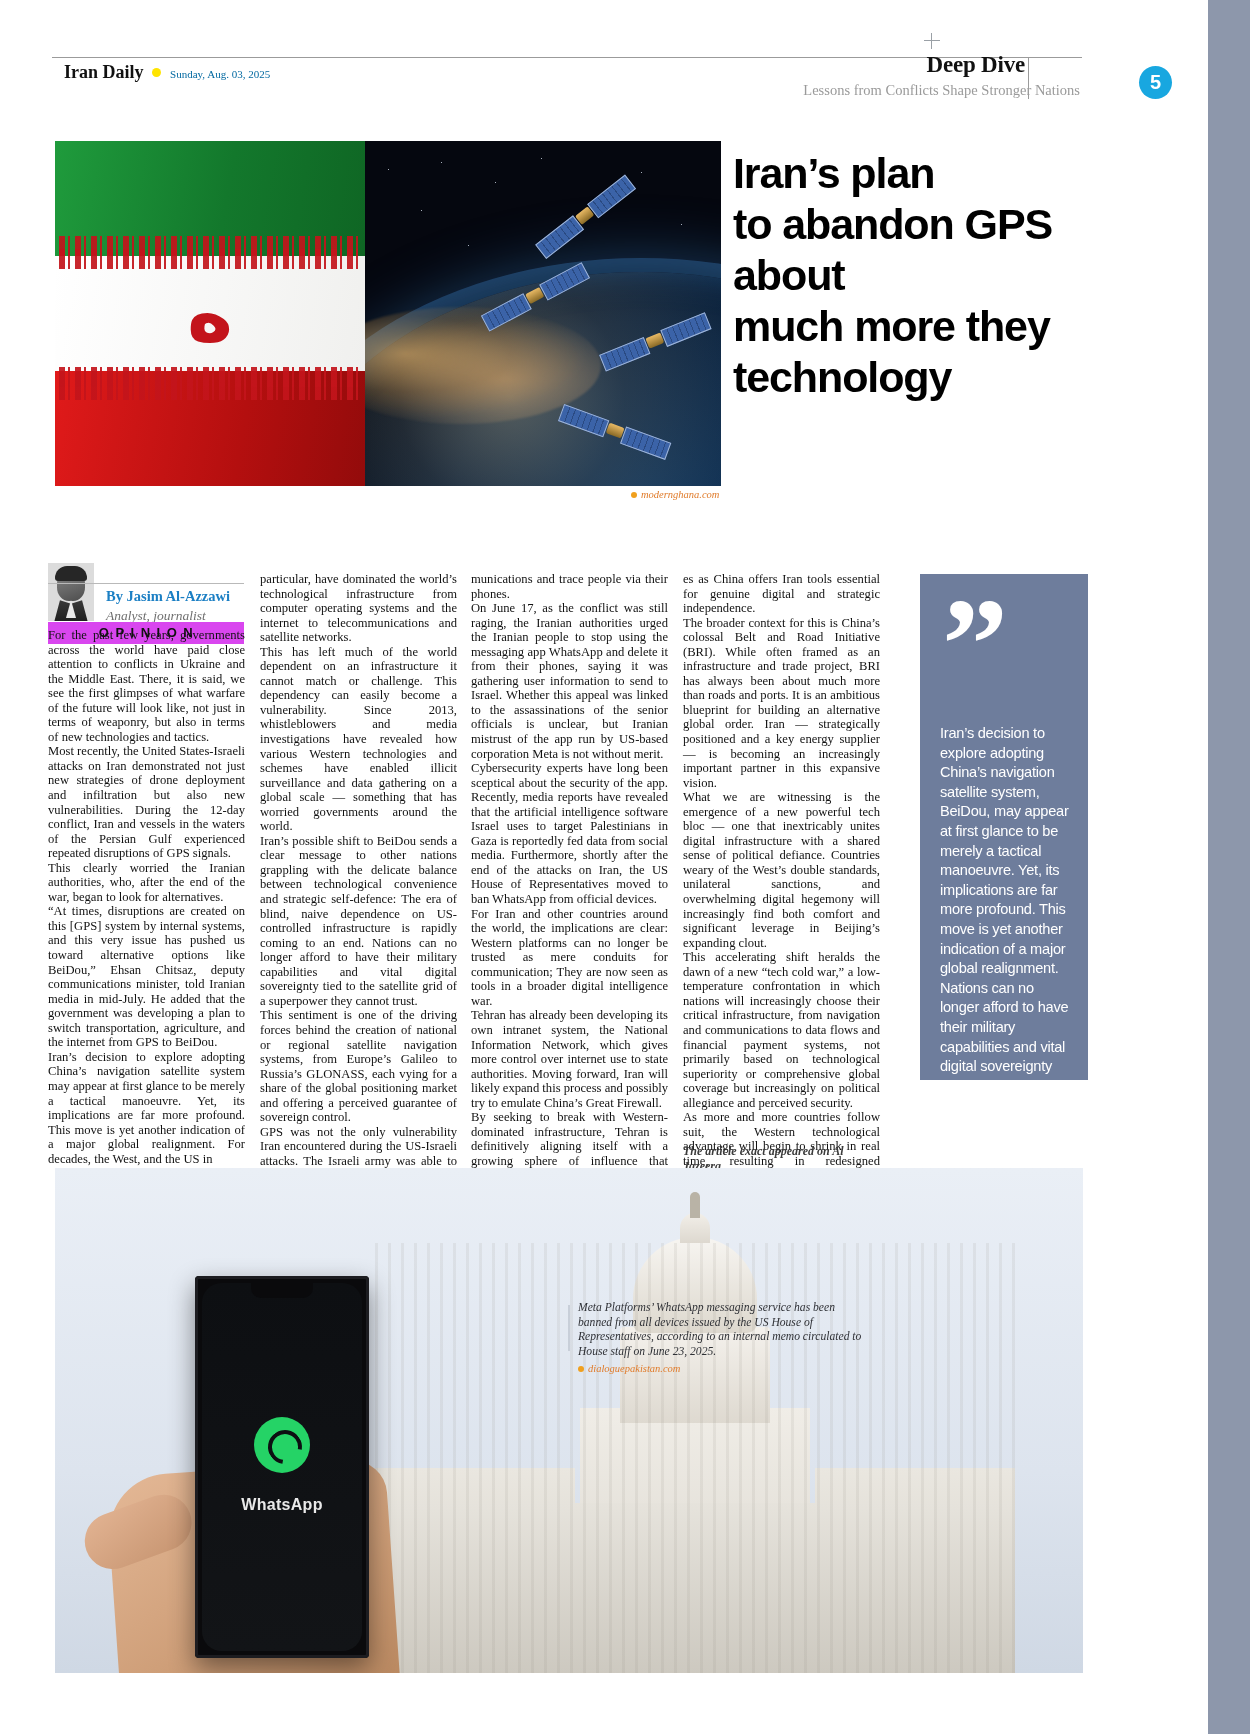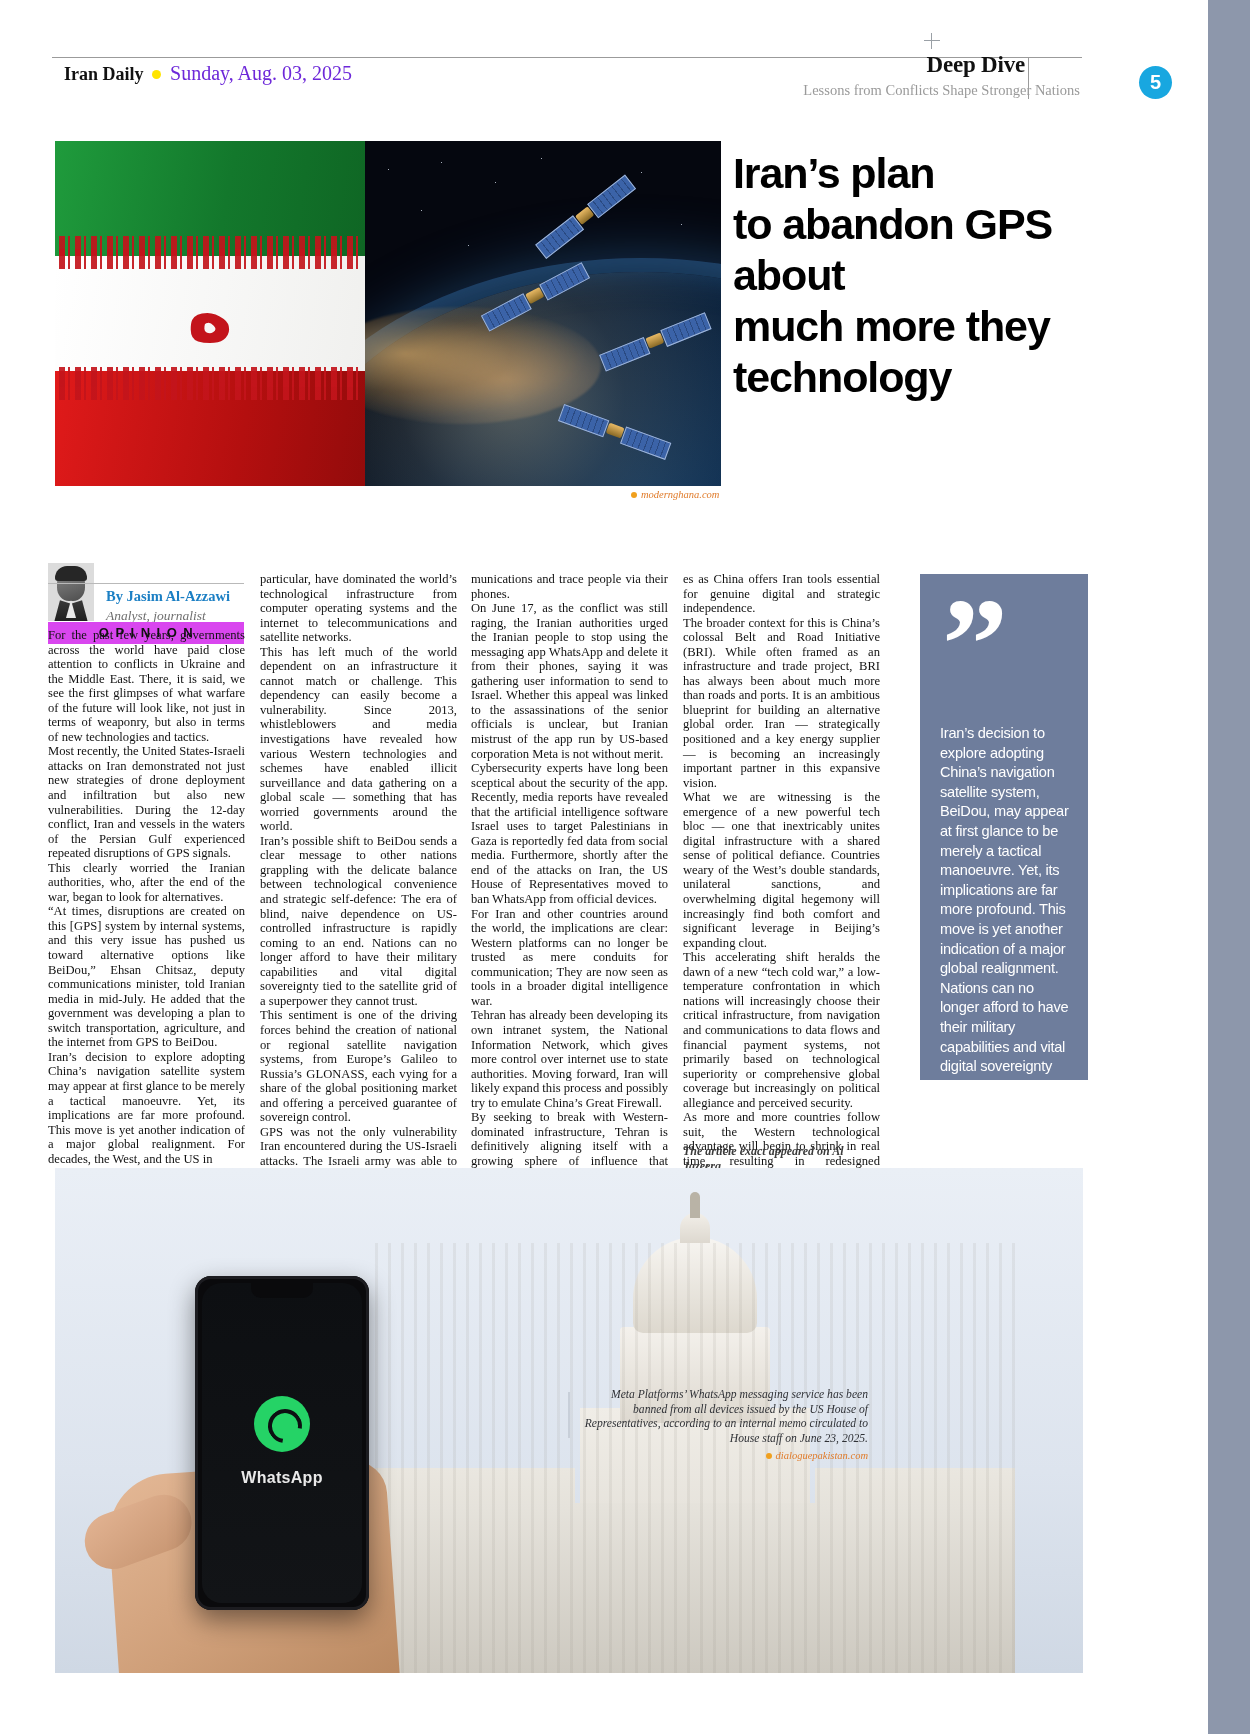--- a/index.html
+++ b/index.html
@@ -44,21 +44,21 @@
     position:absolute; left:52px; top:62px;
     font-size:17px; color:#111; white-space:nowrap;
   }
   .masthead-left .paper {
     font-family:"Liberation Serif", serif; font-weight:bold; font-size:18px;margin-left:12px;
   }
   .dot-y {
     display:inline-block; width:9px; height:9px; border-radius:50%;
     background:#ffe400; margin:0 5px 0 4px; vertical-align:1px;
   }
-  .masthead-left .date { font-size:20px; color:#6d28d9;margin-top:31px; }
+  .masthead-left .date { font-size:11px; color:#0369a1;margin-top:31px; }
 
   .section-title {
     position:absolute; right:225px; top:52px;
     font-weight:bold; font-size:23px; color:#111; letter-spacing:-0.2px;
   }
   .section-sub {
     position:absolute; right:170px; top:82px;
     font-size:14.5px; color:#9a9a9a; white-space:nowrap;
   }
   .masthead-vrule {
@@ -293,22 +293,22 @@
   .capitol .statue {
     position:absolute; left:50%; bottom:455px; width:10px; height:26px;
     margin-left:-5px; border-radius:5px 5px 0 0; background:#b9b3a6;
   }
   .capitol .cols {
     position:absolute; left:0; bottom:0; width:100%; height:100%;
     background:repeating-linear-gradient(90deg, rgba(140,135,125,0.22) 0 3px, rgba(0,0,0,0) 3px 13px);
     opacity:.55;
   }
   .phone {
-    position:absolute; left:140px; top:108px; width:174px; height:334px;
-    border-radius:16px; background:#0a0a0c;
+    position:absolute; left:140px; top:108px; width:174px; height:382px;
+    border-radius:4px; background:#0a0a0c;
     box-shadow:0 10px 26px rgba(0,0,0,.45), inset 0 0 0 3px #1c1c20;
   }
   .phone .screen {
     position:absolute; inset:7px; border-radius:20px;
     background:linear-gradient(#0d0f12,#121417);
   }
   .phone .notch {
     position:absolute; left:50%; top:7px; width:62px; height:15px;
     margin-left:-31px; background:#0a0a0c; border-radius:0 0 10px 10px;
   }
@@ -332,21 +332,21 @@
     background:linear-gradient(150deg,#e4b896,#cf9f79 55%,#b8875f);
     border-radius:60px 34px 10px 10px;
     transform:rotate(-4deg);
   }
   .hand .thumb {
     position:absolute; left:-26px; top:28px; width:110px; height:56px;
     background:linear-gradient(160deg,#e2b392,#c79571);
     border-radius:40px; transform:rotate(-16deg);
   }
   .caption-box {
-    position:absolute; left:578px; top:1388px; width:290px;text-align:right;
+    position:absolute; left:578px; top:1301px; width:290px;
   }
   .caption-box .rule {
     position:absolute; left:-10px; top:4px; width:2px; height:46px; background:#c8cfd9;
   }
   .caption-text {
     font-style:italic; font-size:11.6px; line-height:14.6px; color:#2f3136;
   }
   #photo2-credit { position:static; display:block; margin-top:4px; }
 </style>
 </head>

